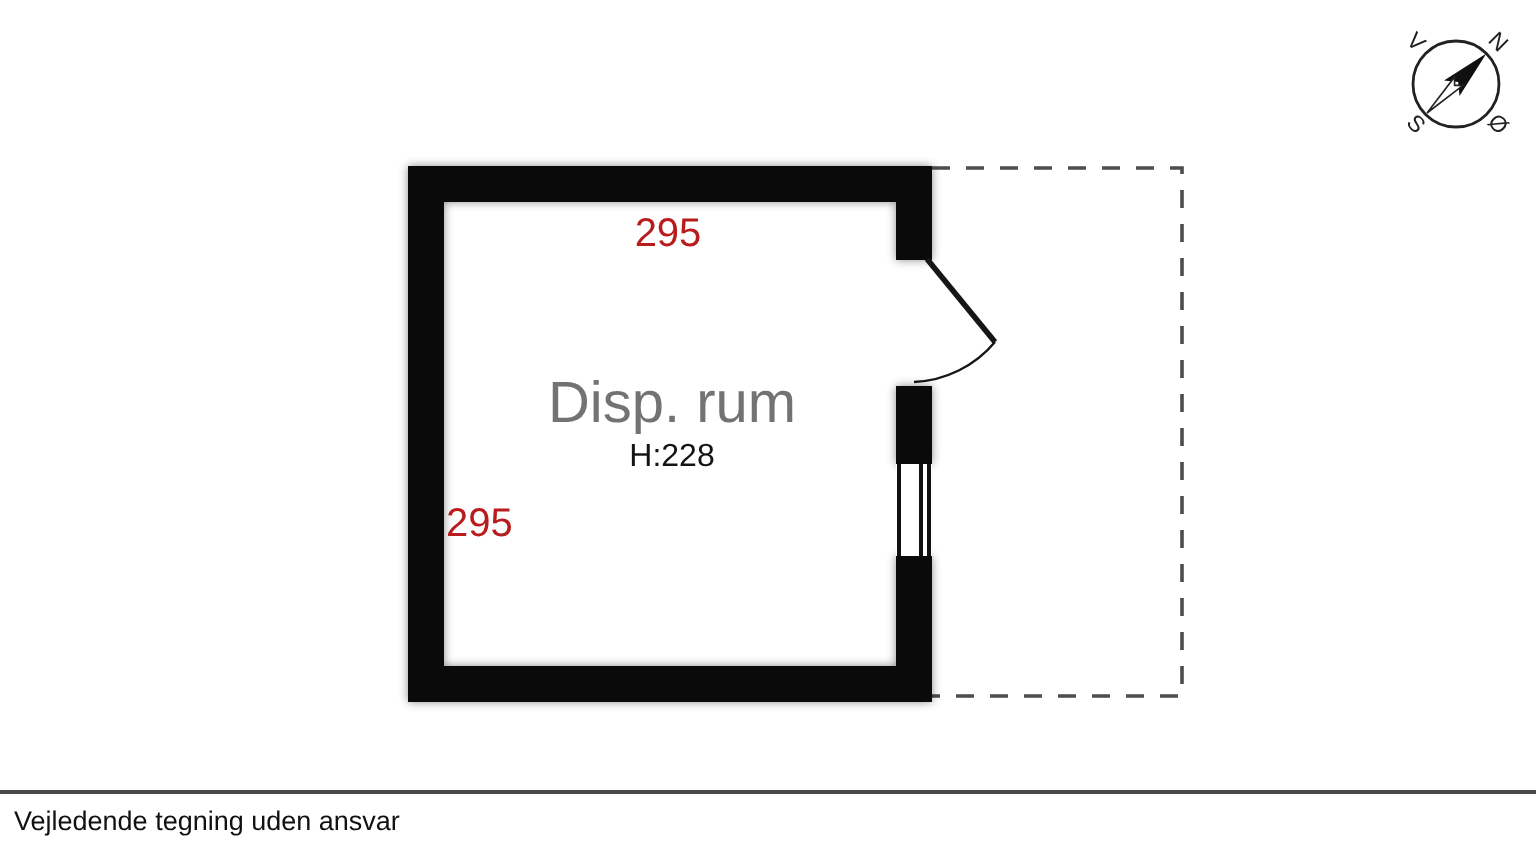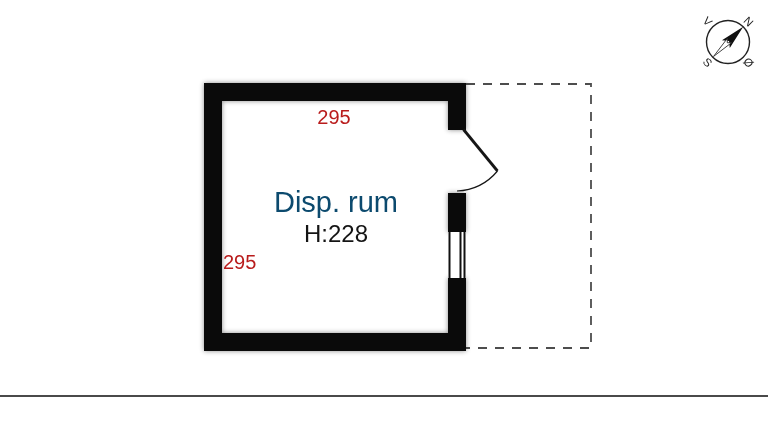--- a/index.html
+++ b/index.html
@@ -5,22 +5,22 @@
   html,body{margin:0;padding:0;background:#fff;}
   .canvas{
     position:relative;width:768px;height:422px;background:#fff;overflow:hidden;
     font-family:"Liberation Sans", sans-serif;color:#141414;
   }
   .abs{position:absolute;}
   .plan-title{left:206px;top:44px;font-size:29px;letter-spacing:0.5px;color:#161616;}
   .dim{font-size:20px;color:#b91c1c;}
   .dim-top{left:300px;top:106px;width:68px;text-align:center;}
   .dim-left{left:223px;top:251px;}
-  .room-name{left:236px;top:186px;width:200px;text-align:center;font-size:29px;color:#0c4a6e;}
-  .room-height{left:236px;top:220px;width:200px;text-align:center;font-size:24px;}
+  .room-name{left:236px;top:186px;width:200px;text-align:center;font-size:29px;color:#737373;}
+  .room-height{left:236px;top:220px;width:200px;text-align:center;font-size:16px;}
   .terrace-label{left:466px;top:196px;width:126px;text-align:center;font-size:20px;line-height:26px;color:#171717;}
   .linework{left:0;top:0;}
   .walls{filter:drop-shadow(0 0 2.5px rgba(0,0,0,0.45));}
   .compass{left:691px;top:5px;}
   .compass text{font-size:11.5px;fill:#222;font-family:"Liberation Sans",sans-serif;}
   .footer-rule{left:0;top:395px;width:768px;height:2px;background:#4a4a4a;}
   .footer-text{left:7px;top:403px;font-size:13.5px;color:#111;}
 </style>
 </head>
 <body>
@@ -67,14 +67,15 @@
 
 
   <div class="abs dim dim-top">295</div>
   <div class="abs dim dim-left">295</div>
 
   <div class="abs room-name">Disp. rum</div>
   <div class="abs room-height">H:228</div>
 
 
   <div class="abs footer-rule"></div>
+  <div class="abs footer-text">Vejledende tegning uden ansvar</div>
 
 </div>
 
 </body></html>

